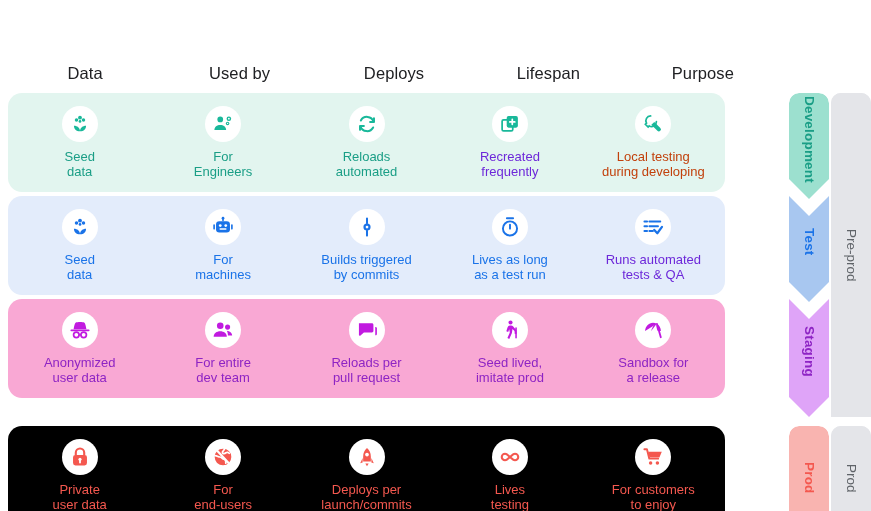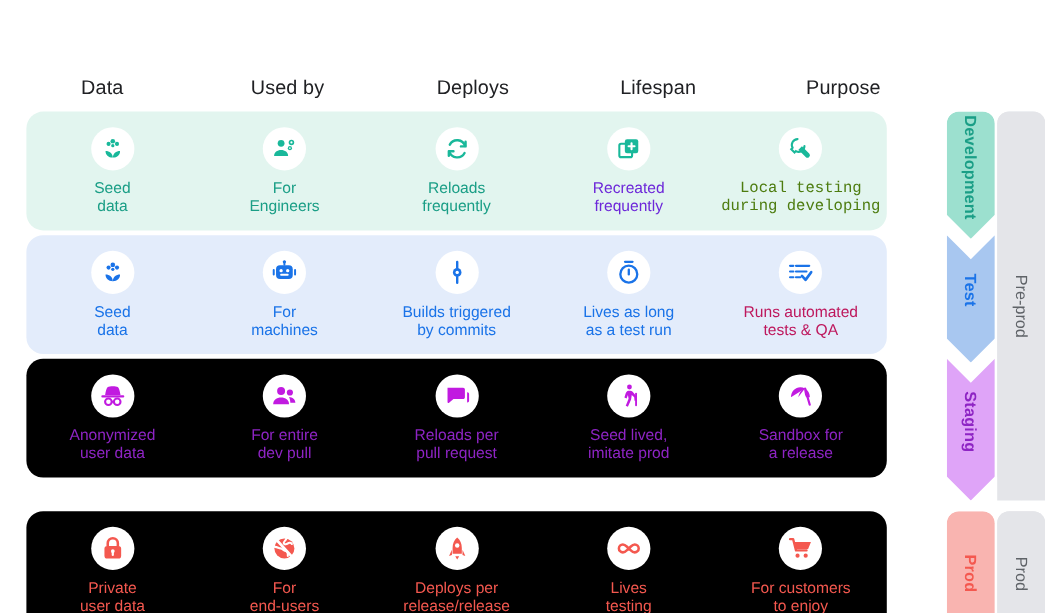--- a/index.html
+++ b/index.html
@@ -35,21 +35,21 @@
     flex: 1 1 0;
     text-align: center;
     font-size: 16.5px;
     color: #202124;
     letter-spacing: .1px;
   }
 
   
   .env-row {
     position: absolute;
-    left: 22px;
+    left: 8px;
     width: 717px;
     border-radius: 14px;
     display: flex;
     align-items: center;
     box-sizing: border-box;
   }
   .env-row.r0 { top: 51px;  height: 99px; }
   .env-row.r1 { top: 154px; height: 99px; }
   .env-row.r2 { top: 257px; height: 99px; }
   .env-row.r3 { top: 384px; height: 99px; }
@@ -178,41 +178,41 @@
         <div class="cell">
           <div class="icon-bubble">
             <svg width="22" height="22" viewBox="0 0 24 24" fill="none">
               <path d="M19.2 9.4a7.6 7.6 0 0 0-13.9-1.2" stroke="#19b89a" stroke-width="2.2" stroke-linecap="round"></path>
               <path d="M4.8 14.6a7.6 7.6 0 0 0 13.9 1.2" stroke="#19b89a" stroke-width="2.2" stroke-linecap="round"></path>
               <path d="M19.6 5.6v4.2h-4.2" stroke="#19b89a" stroke-width="2.2" stroke-linecap="round" stroke-linejoin="round"></path>
               <path d="M4.4 18.4v-4.2h4.2" stroke="#19b89a" stroke-width="2.2" stroke-linecap="round" stroke-linejoin="round"></path>
             </svg>
           </div>
           <div class="cell-label" style="color: rgb(26, 158, 134);">Reloads
-frequently</div>
+automated</div>
         </div>
         <div class="cell">
           <div class="icon-bubble">
             <svg width="22" height="22" viewBox="0 0 24 24" fill="none">
               <rect x="3.4" y="7.4" width="11.6" height="12.2" rx="1.6" stroke="#19b89a" stroke-width="1.9"></rect>
               <rect x="8.4" y="3.4" width="12.2" height="12.6" rx="2" fill="#19b89a"></rect>
               <path d="M14.5 7v5.4M11.8 9.7h5.4" stroke="#fff" stroke-width="1.9" stroke-linecap="round"></path>
             </svg>
           </div>
           <div class="cell-label" style="color: #6d28d9;">Recreated
 frequently</div>
         </div>
         <div class="cell">
           <div class="icon-bubble">
             <svg width="22" height="22" viewBox="0 0 24 24" fill="none">
               <path d="M9.4 3.2a5.3 5.3 0 0 0-4.5 7.9l-1.2 1.2 3 3 1.2-1.2a5.3 5.3 0 0 0 7.8-4.6" stroke="#19b89a" stroke-width="1.9" stroke-linecap="round" fill="none"></path>
               <path d="M10.2 12.8l6.6 6.6a2.2 2.2 0 0 0 3.2-3.1l-6.6-6.6z" fill="#19b89a"></path>
             </svg>
           </div>
-          <div class="cell-label" style="color: #4d7c0f; font-family: Liberation Mono, monospace;">Local testing
+          <div class="cell-label" style="color: #c2410c;">Local testing
 during developing</div>
         </div>
       </div>
       <div class="env-row r1" style="background: rgb(227, 236, 251);">
         <div class="cell">
           <div class="icon-bubble">
             <svg width="22" height="22" viewBox="0 0 24 24" fill="none">
               <circle cx="12" cy="5.2" r="2.1" fill="#1a73e8"></circle>
               <circle cx="8.2" cy="7.6" r="1.9" fill="#1a73e8"></circle>
               <circle cx="15.8" cy="7.6" r="1.9" fill="#1a73e8"></circle>
@@ -263,25 +263,25 @@
 as a test run</div>
         </div>
         <div class="cell">
           <div class="icon-bubble">
             <svg width="22" height="22" viewBox="0 0 24 24" fill="none">
               <path d="M2.6 6h3M2.6 11.2h3M2.6 16.4h3" stroke="#1a73e8" stroke-width="2" stroke-linecap="round"></path>
               <path d="M8 6h12M8 11.2h9.5M8 16.4h4" stroke="#1a73e8" stroke-width="2" stroke-linecap="round"></path>
               <path d="M13.4 15.2l3.3 3.6 5.1-7" stroke="#1a73e8" stroke-width="2.4" stroke-linecap="round" stroke-linejoin="round" fill="none"></path>
             </svg>
           </div>
-          <div class="cell-label" style="color: #be185d; text-align: center;">Runs automated
+          <div class="cell-label" style="color: #6d28d9; text-align: center;">Runs automated
 tests &amp; QA</div>
         </div>
       </div>
-      <div class="env-row r2" style="background: #000000;">
+      <div class="env-row r2" style="background: #f9a8d4;">
         <div class="cell">
           <div class="icon-bubble">
             <svg width="22" height="22" viewBox="0 0 24 24" fill="none">
               <path d="M5 11.2c.7-3.9 1.3-6.6 2.5-7.3 1.5-.9 7.5-.9 9 0 1.2.7 1.8 3.4 2.5 7.3z" fill="#c11ae0"></path>
               <path d="M2.6 12.4h18.8" stroke="#c11ae0" stroke-width="2.1" stroke-linecap="round"></path>
               <circle cx="8" cy="17.2" r="3" stroke="#c11ae0" stroke-width="1.9" fill="none"></circle>
               <circle cx="16" cy="17.2" r="3" stroke="#c11ae0" stroke-width="1.9" fill="none"></circle>
               <path d="M11 17.2h2" stroke="#c11ae0" stroke-width="1.7"></path>
             </svg>
           </div>
@@ -291,21 +291,21 @@
         <div class="cell">
           <div class="icon-bubble">
             <svg width="22" height="22" viewBox="0 0 24 24" fill="none">
               <circle cx="9" cy="7.4" r="3.6" fill="#c11ae0"></circle>
               <circle cx="17" cy="8.8" r="2.8" fill="#c11ae0"></circle>
               <path d="M1.8 19.4c0-3.7 3.2-6 7.2-6s7.2 2.3 7.2 6z" fill="#c11ae0"></path>
               <path d="M16.2 12.8c3.2.2 5.8 2.3 5.8 5.3h-4.6c0-2-.5-3.8-1.2-5.3z" fill="#c11ae0"></path>
             </svg>
           </div>
           <div class="cell-label" style="color: rgb(142, 36, 196);">For entire
-dev pull</div>
+dev team</div>
         </div>
         <div class="cell">
           <div class="icon-bubble">
             <svg width="22" height="22" viewBox="0 0 24 24" fill="none">
               <path d="M3.2 4.6h14.2c.9 0 1.6.7 1.6 1.6v7c0 .9-.7 1.6-1.6 1.6H8.6l-4 3.4c-.6.5-1.4 0-1.4-.7z" fill="#c11ae0"></path>
               <path d="M21 8.6h.3c.8 0 1.5.7 1.5 1.5v6.2c0 .8-.7 1.5-1.5 1.5H21z" fill="#c11ae0"></path>
             </svg>
           </div>
           <div class="cell-label" style="color: rgb(142, 36, 196);">Reloads per
 pull request</div>
@@ -363,21 +363,21 @@
           <div class="icon-bubble">
             <svg width="22" height="22" viewBox="0 0 24 24" fill="none">
               <path d="M12 2.2c2.7 2.2 4.2 5.6 4.2 9.4v5.2H7.8v-5.2c0-3.8 1.5-7.2 4.2-9.4z" fill="#f4584f"></path>
               <circle cx="12" cy="9.4" r="2" fill="#fff"></circle>
               <path d="M7.2 13.2l-2.6 5.6 2.6-.8z" fill="#f4584f"></path>
               <path d="M16.8 13.2l2.6 5.6-2.6-.8z" fill="#f4584f"></path>
               <path d="M10.2 19.2h3.6l-1.8 3z" fill="#f4584f"></path>
             </svg>
           </div>
           <div class="cell-label" style="color: rgb(244, 88, 79);">Deploys per
-release/release</div>
+launch/commits</div>
         </div>
         <div class="cell">
           <div class="icon-bubble">
             <svg width="22" height="22" viewBox="0 0 24 24" fill="none">
               <path d="M6.6 8.4a3.6 3.6 0 1 0 0 7.2c2.4 0 3.3-1.9 5.4-3.6 2.1-1.7 3-3.6 5.4-3.6a3.6 3.6 0 1 1 0 7.2c-2.4 0-3.3-1.9-5.4-3.6C9.9 10.3 9 8.4 6.6 8.4z" stroke="#f4584f" stroke-width="2.3" fill="none" stroke-linejoin="round"></path>
             </svg>
           </div>
           <div class="cell-label" style="color: rgb(244, 88, 79);">Lives
 testing</div>
         </div>

